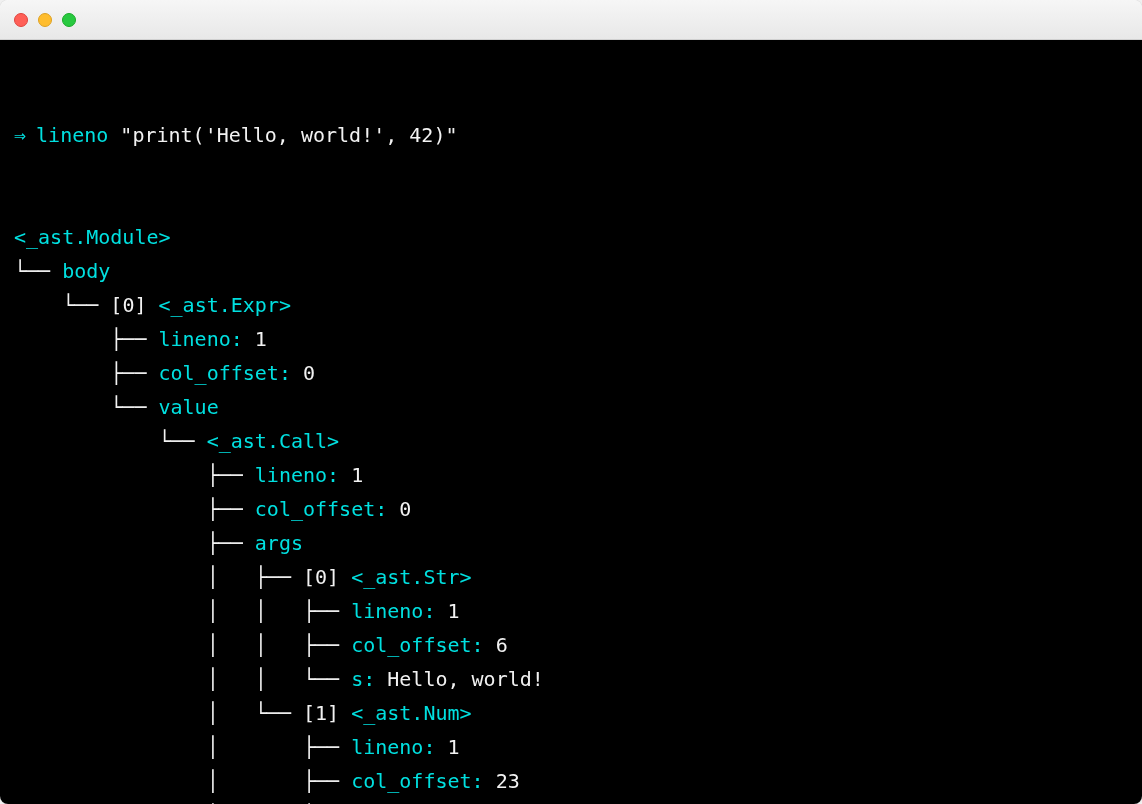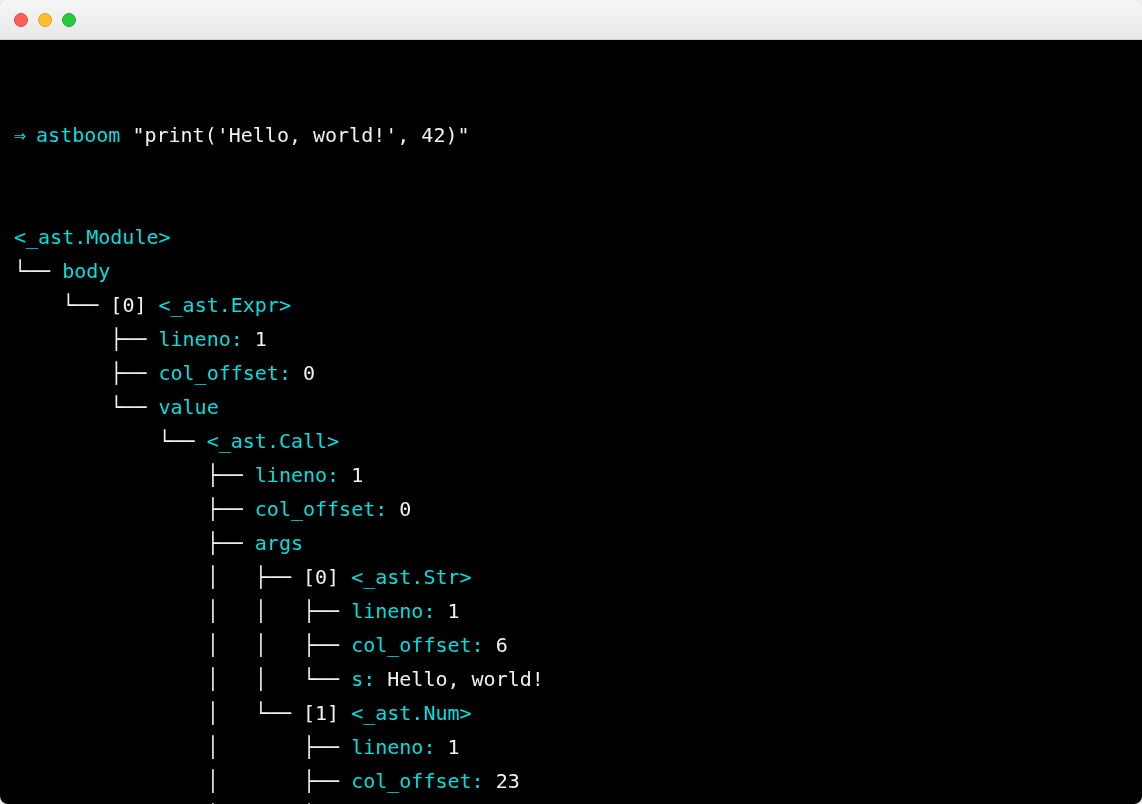--- a/index.html
+++ b/index.html
@@ -72,17 +72,17 @@
 
 <div class="window">
   <div class="titlebar">
     <div class="traffic-light red"></div>
     <div class="traffic-light yellow"></div>
     <div class="traffic-light green"></div>
   </div>
   <div class="terminal">
     <div class="cmd-line">
       <span class="prompt-arrow">⇒</span>
-      <span><span class="cyan">astboom</span><span class="white"> "print('Hello, world!', 42)"</span></span>
+      <span><span class="cyan">lineno</span><span class="white"> "print('Hello, world!', 42)"</span></span>
     </div>
     <div id="tree-output"><div class="tree-line"><span class="white"></span><span class="white"></span><span class="cyan">&lt;_ast.Module&gt;</span></div><div class="tree-line"><span class="white"></span><span class="white">└── </span><span class="cyan">body</span></div><div class="tree-line"><span class="white">    </span><span class="white">└── </span><span class="white">[0]</span><span class="cyan"> &lt;_ast.Expr&gt;</span></div><div class="tree-line"><span class="white">        </span><span class="white">├── </span><span class="cyan">lineno:</span><span class="white"> 1</span></div><div class="tree-line"><span class="white">        </span><span class="white">├── </span><span class="cyan">col_offset:</span><span class="white"> 0</span></div><div class="tree-line"><span class="white">        </span><span class="white">└── </span><span class="cyan">value</span></div><div class="tree-line"><span class="white">            </span><span class="white">└── </span><span class="cyan">&lt;_ast.Call&gt;</span></div><div class="tree-line"><span class="white">                </span><span class="white">├── </span><span class="cyan">lineno:</span><span class="white"> 1</span></div><div class="tree-line"><span class="white">                </span><span class="white">├── </span><span class="cyan">col_offset:</span><span class="white"> 0</span></div><div class="tree-line"><span class="white">                </span><span class="white">├── </span><span class="cyan">args</span></div><div class="tree-line"><span class="white">                │   </span><span class="white">├── </span><span class="white">[0]</span><span class="cyan"> &lt;_ast.Str&gt;</span></div><div class="tree-line"><span class="white">                │   │   </span><span class="white">├── </span><span class="cyan">lineno:</span><span class="white"> 1</span></div><div class="tree-line"><span class="white">                │   │   </span><span class="white">├── </span><span class="cyan">col_offset:</span><span class="white"> 6</span></div><div class="tree-line"><span class="white">                │   │   </span><span class="white">└── </span><span class="cyan">s:</span><span class="white"> Hello, world!</span></div><div class="tree-line"><span class="white">                │   </span><span class="white">└── </span><span class="white">[1]</span><span class="cyan"> &lt;_ast.Num&gt;</span></div><div class="tree-line"><span class="white">                │       </span><span class="white">├── </span><span class="cyan">lineno:</span><span class="white"> 1</span></div><div class="tree-line"><span class="white">                │       </span><span class="white">├── </span><span class="cyan">col_offset:</span><span class="white"> 23</span></div><div class="tree-line"><span class="white">                │       </span><span class="white">└── </span><span class="cyan">n:</span><span class="white"> 42</span></div></div>
   </div>
 </div>
 
 </body></html>

